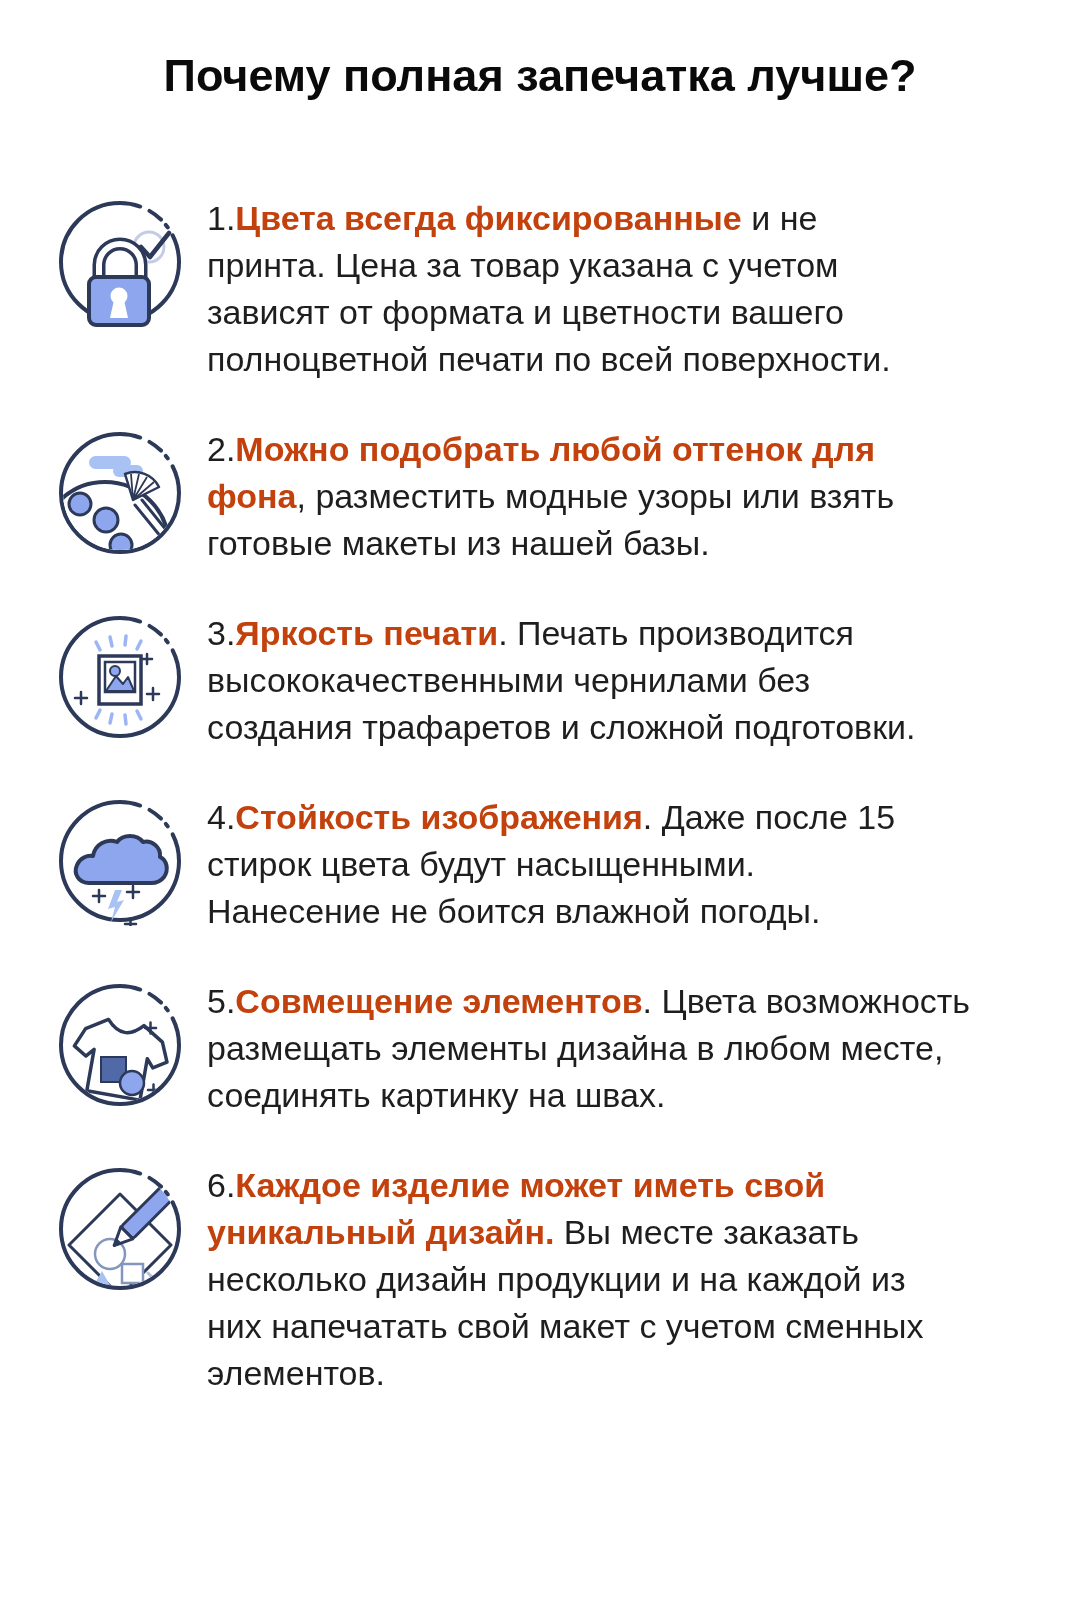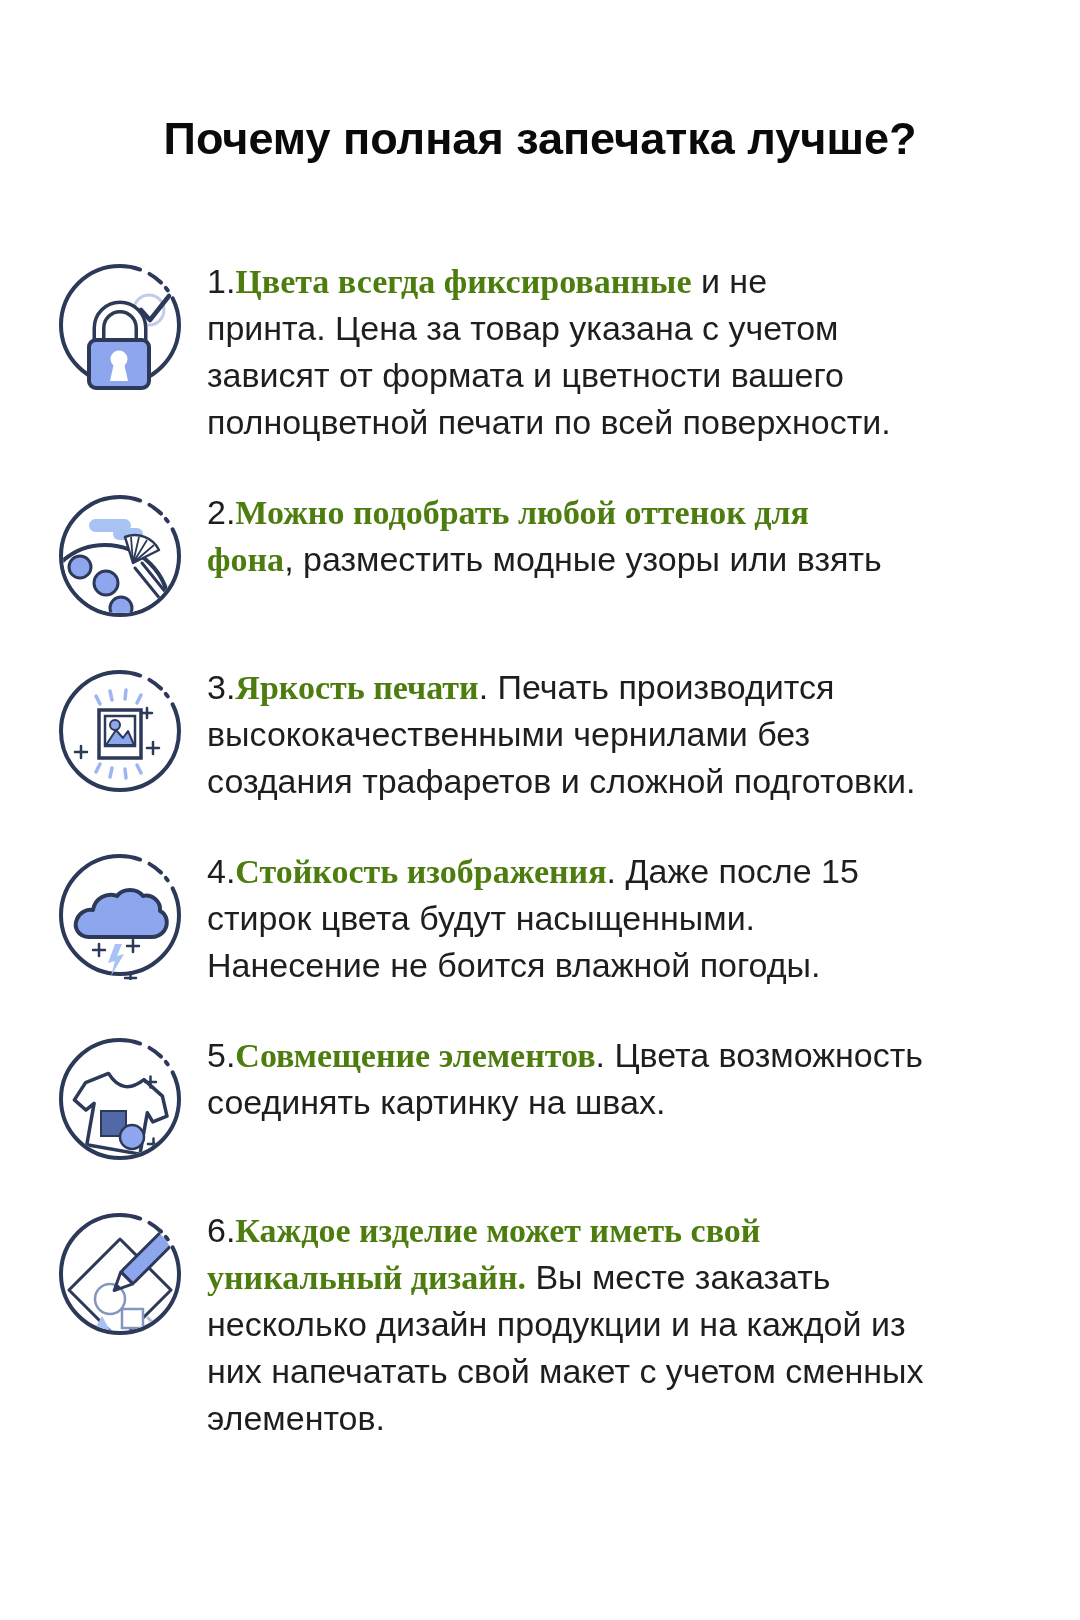--- a/index.html
+++ b/index.html
@@ -3,21 +3,21 @@
 <meta charset="utf-8">
 <style>
   html,body{margin:0;padding:0;}
   body{
     width:1080px;height:1620px;
     background:#ffffff;
     font-family:"Liberation Sans", sans-serif;
     color:#1e1e1e;
     overflow:hidden;
   }
-  .page{padding-top:112px;}
+  .page{padding-top:49px;}
   .title{
     text-align:center;
     font-size:45px;
     font-weight:bold;
     color:#0a0a0a;
     line-height:54px;
     margin:0;
   }
   .items{
     margin-top:92px;
@@ -36,21 +36,21 @@
     width:130px;height:130px;
     margin-top:2px;
   }
   .item-text{
     width:800px;
     font-size:34px;
     line-height:47px;
     color:#1e1e1e;
   }
   .item-text .line{white-space:nowrap;}
-  .item-text b{color:#4d7c0f;font-family:Liberation Serif, serif;}
+  .item-text b{color:#c2410c;}
 </style>
 </head>
 <body>
 
 <div class="page">
 
   <h1 class="title">Почему полная запечатка лучше?</h1>
 
   <div class="items">
 
@@ -93,20 +93,21 @@
             <circle cx="66" cy="117" r="11" fill="#8da6ee" stroke="#2d3958" stroke-width="3"></circle>
             <path d="M78,72 L70,46 A27,27 0 0 1 104,59 Z" fill="#ffffff" stroke="#2d3958" stroke-width="2.5" stroke-linejoin="round"></path>
             <path d="M78,72 L76,46 M78,72 L84,46 M78,72 L92,49 M78,72 L99,54" stroke="#2d3958" stroke-width="1.8" fill="none"></path>
             <path d="M80,77 L106,109 M87,72 L112,103 M106,109 L112,103" stroke="#2d3958" stroke-width="3" fill="none" stroke-linecap="round"></path>
           </g>
         </svg>
       </div>
       <div class="item-text">
           <div class="line"><span>2.</span><b>Можно подобрать любой оттенок для</b></div>
           <div class="line"><b>фона</b><span>, разместить модные узоры или взять</span></div>
+          <div class="line"><span>готовые макеты из нашей базы.</span></div>
         </div>
     </div>
 
     <div class="item">
       <div class="icon-wrap">
         <svg viewBox="0 0 130 130" width="130" height="130">
           <circle cx="65" cy="65" r="59" fill="#fff" stroke="#2d3958" stroke-width="4" pathLength="360" stroke-dasharray="290 10 14 7 3 9 27" stroke-linecap="round"></circle>
           <g stroke="#9db5f2" stroke-width="3.5" stroke-linecap="round">
             <path d="M45,38 L41,30"></path>
               <path d="M57,34 L55,25"></path>
@@ -172,20 +173,21 @@
             <circle cx="77" cy="103" r="12" fill="#8da6ee" stroke="#2d3958" stroke-width="2.5"></circle>
             <g stroke="#2d3958" stroke-width="2.5" stroke-linecap="round">
               <path d="M90,48 h11 M95.5,42.5 v11"></path>
               <path d="M93,110 h11 M98.5,104.5 v11"></path>
             </g>
           </g>
         </svg>
       </div>
       <div class="item-text">
           <div class="line"><span>5.</span><b>Совмещение элементов</b><span>. Цвета возможность</span></div>
+          <div class="line"><span>размещать элементы дизайна в любом месте,</span></div>
           <div class="line"><span>соединять картинку на швах.</span></div>
         </div>
     </div>
 
     <div class="item">
       <div class="icon-wrap">
         <svg viewBox="0 0 130 130" width="130" height="130">
           <defs>
               <clipPath id="clip6">
                 <circle cx="65" cy="65" r="57"></circle>

